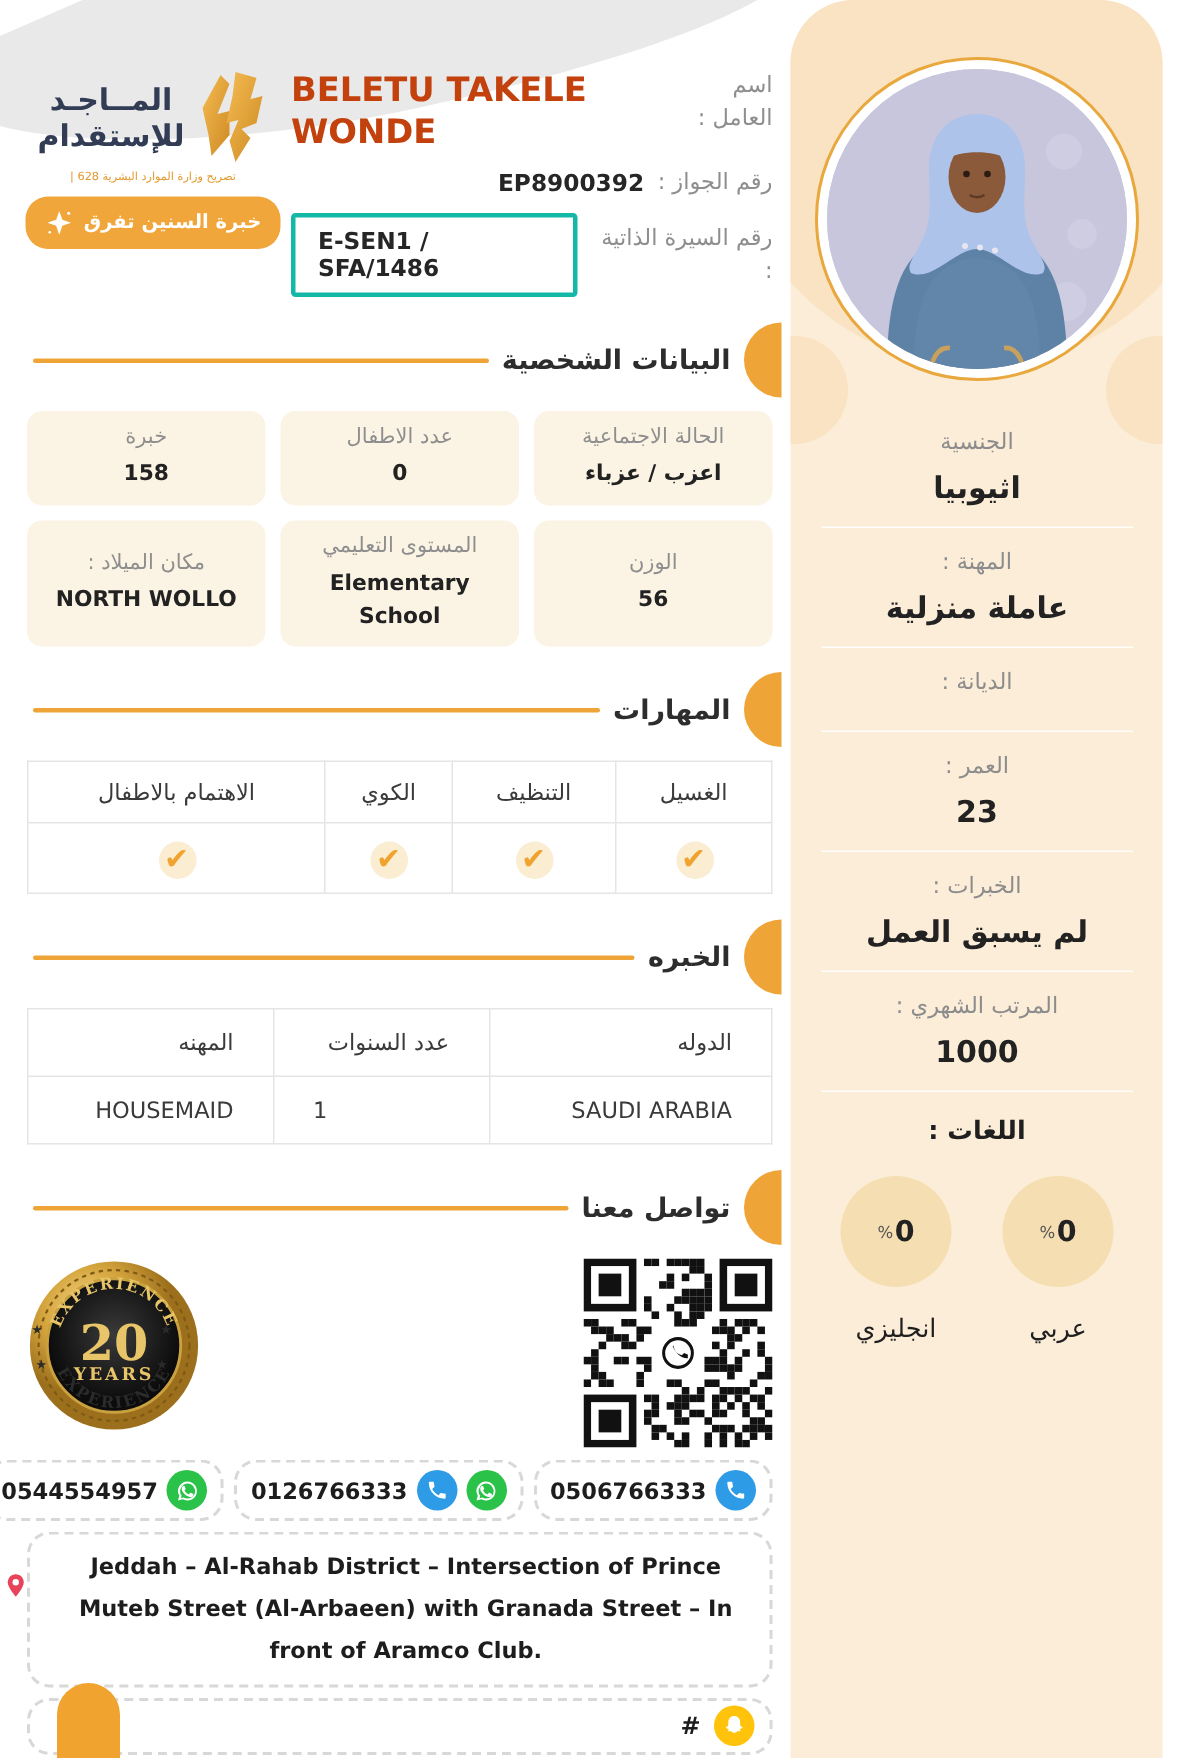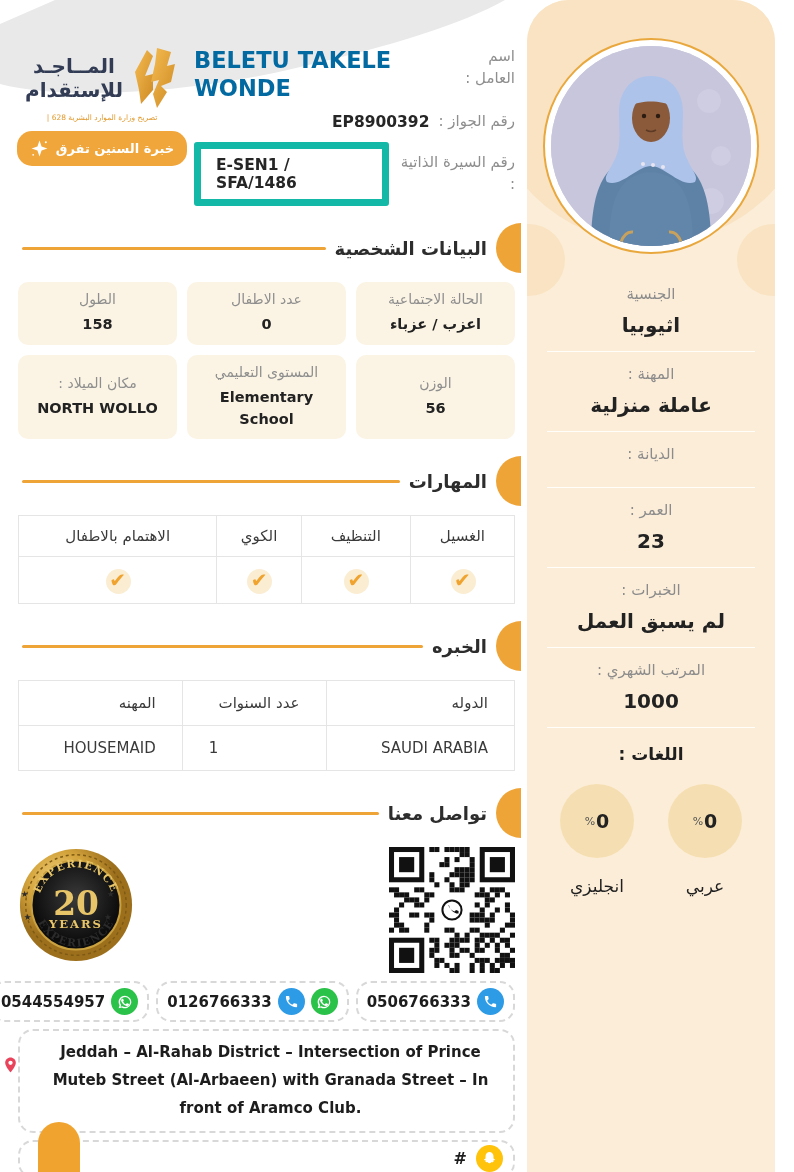--- a/index.html
+++ b/index.html
@@ -9,24 +9,24 @@
 
   
   .main { position:absolute; left:0; top:0; width:527px; height:100%; padding:0 12px 0 18px; }
   .gray-wave { position:absolute; left:0; top:0; width:527px; height:112px; pointer-events:none; }
 
   
   .header { position:relative; display:flex; margin-top:46px; gap:8px; }
   .id-block { flex:1; display:flex; flex-direction:column; gap:9px; }
   .row-name { display:flex; gap:10px; align-items:flex-start; }
   .lbl { color:#8e8e8e; font-size:15px; line-height:1.45; }
-  .worker-name { flex:1; color:#0369a1; font-weight:bold; font-size:22.5px; line-height:1.25; text-align:left; direction:ltr; }
+  .worker-name { flex:1; color:#c2410c; font-weight:bold; font-size:22.5px; line-height:1.25; text-align:left; direction:ltr; }
   .row-pass, .row-cv { display:flex; align-items:center; gap:9px; }
   .val-strong { color:#262626; font-weight:bold; font-size:15.5px; direction:ltr; }
-  .cv-box { border:7px solid #14b8a6; border-radius:3px; padding:7px 15px; background:#fff; }
+  .cv-box { border:3px solid #14b8a6; border-radius:3px; padding:7px 15px; background:#fff; }
 
   .logo-block { width:168px; display:flex; flex-direction:column; align-items:center; }
   .logo-top { display:flex; align-items:center; gap:4px; }
   .logo-words { text-align:center; color:#323c55; font-weight:bold; font-size:20px; line-height:1.2; }
   .logo-sub { color:#e29a2d; font-size:7.5px; margin-top:3px; }
   .exp-badge { margin-top:9px; background:#f1a63b; border-radius:15px; padding:8px 13px; display:flex; align-items:center; gap:7px; color:#fff; font-weight:bold; font-size:13px; white-space:nowrap; }
 
   
   .sec-head { display:flex; align-items:center; margin:16px -6px 8px 0; height:52px; gap:9px; }
   .sec-disc { width:25px; height:50px; background:#efa437; border-radius:50px 0 0 50px; flex:0 0 auto; }
@@ -155,21 +155,21 @@
     <div class="cards">
       <div class="card">
         <div class="c-lbl">الحالة الاجتماعية</div>
         <div class="c-val">اعزب / عزباء</div>
       </div>
       <div class="card">
         <div class="c-lbl">عدد الاطفال</div>
         <div class="c-val">0</div>
       </div>
       <div class="card">
-        <div class="c-lbl">الطول</div>
+        <div class="c-lbl">خبرة</div>
         <div class="c-val">158</div>
       </div>
       <div class="card">
         <div class="c-lbl">الوزن</div>
         <div class="c-val">56</div>
       </div>
       <div class="card">
         <div class="c-lbl">المستوى التعليمي</div>
         <div class="c-val latin">Elementary School</div>
       </div>

